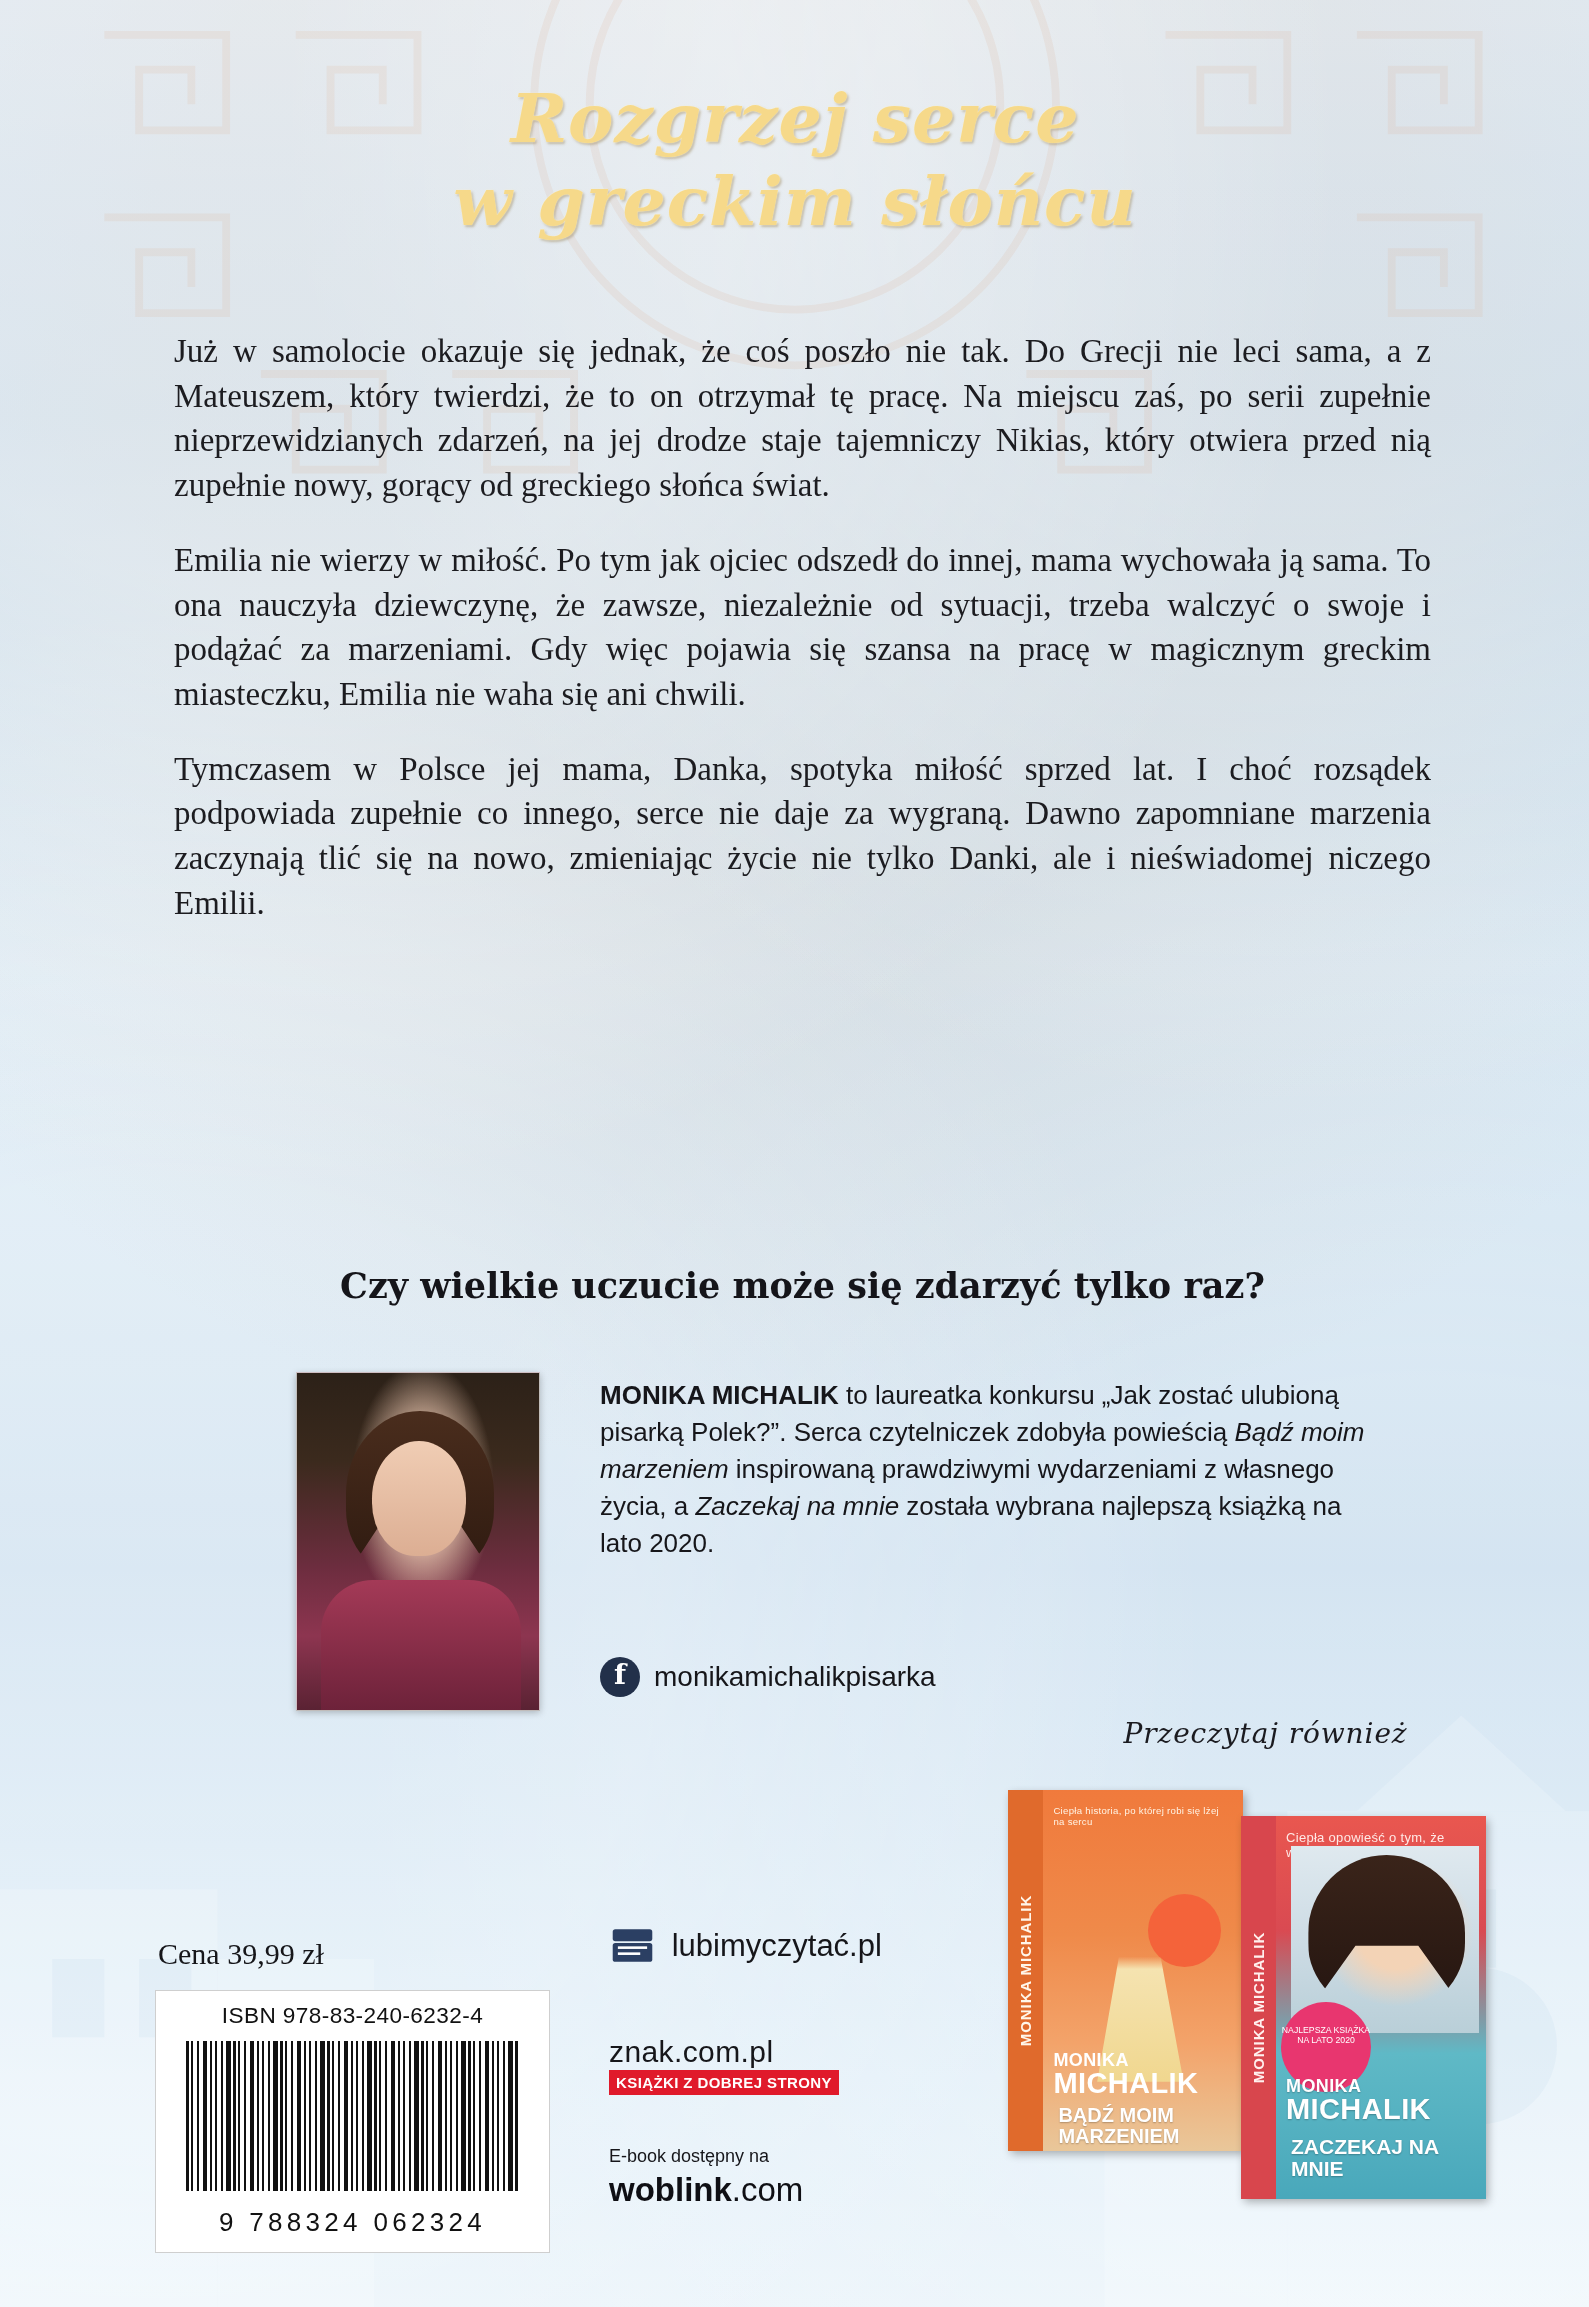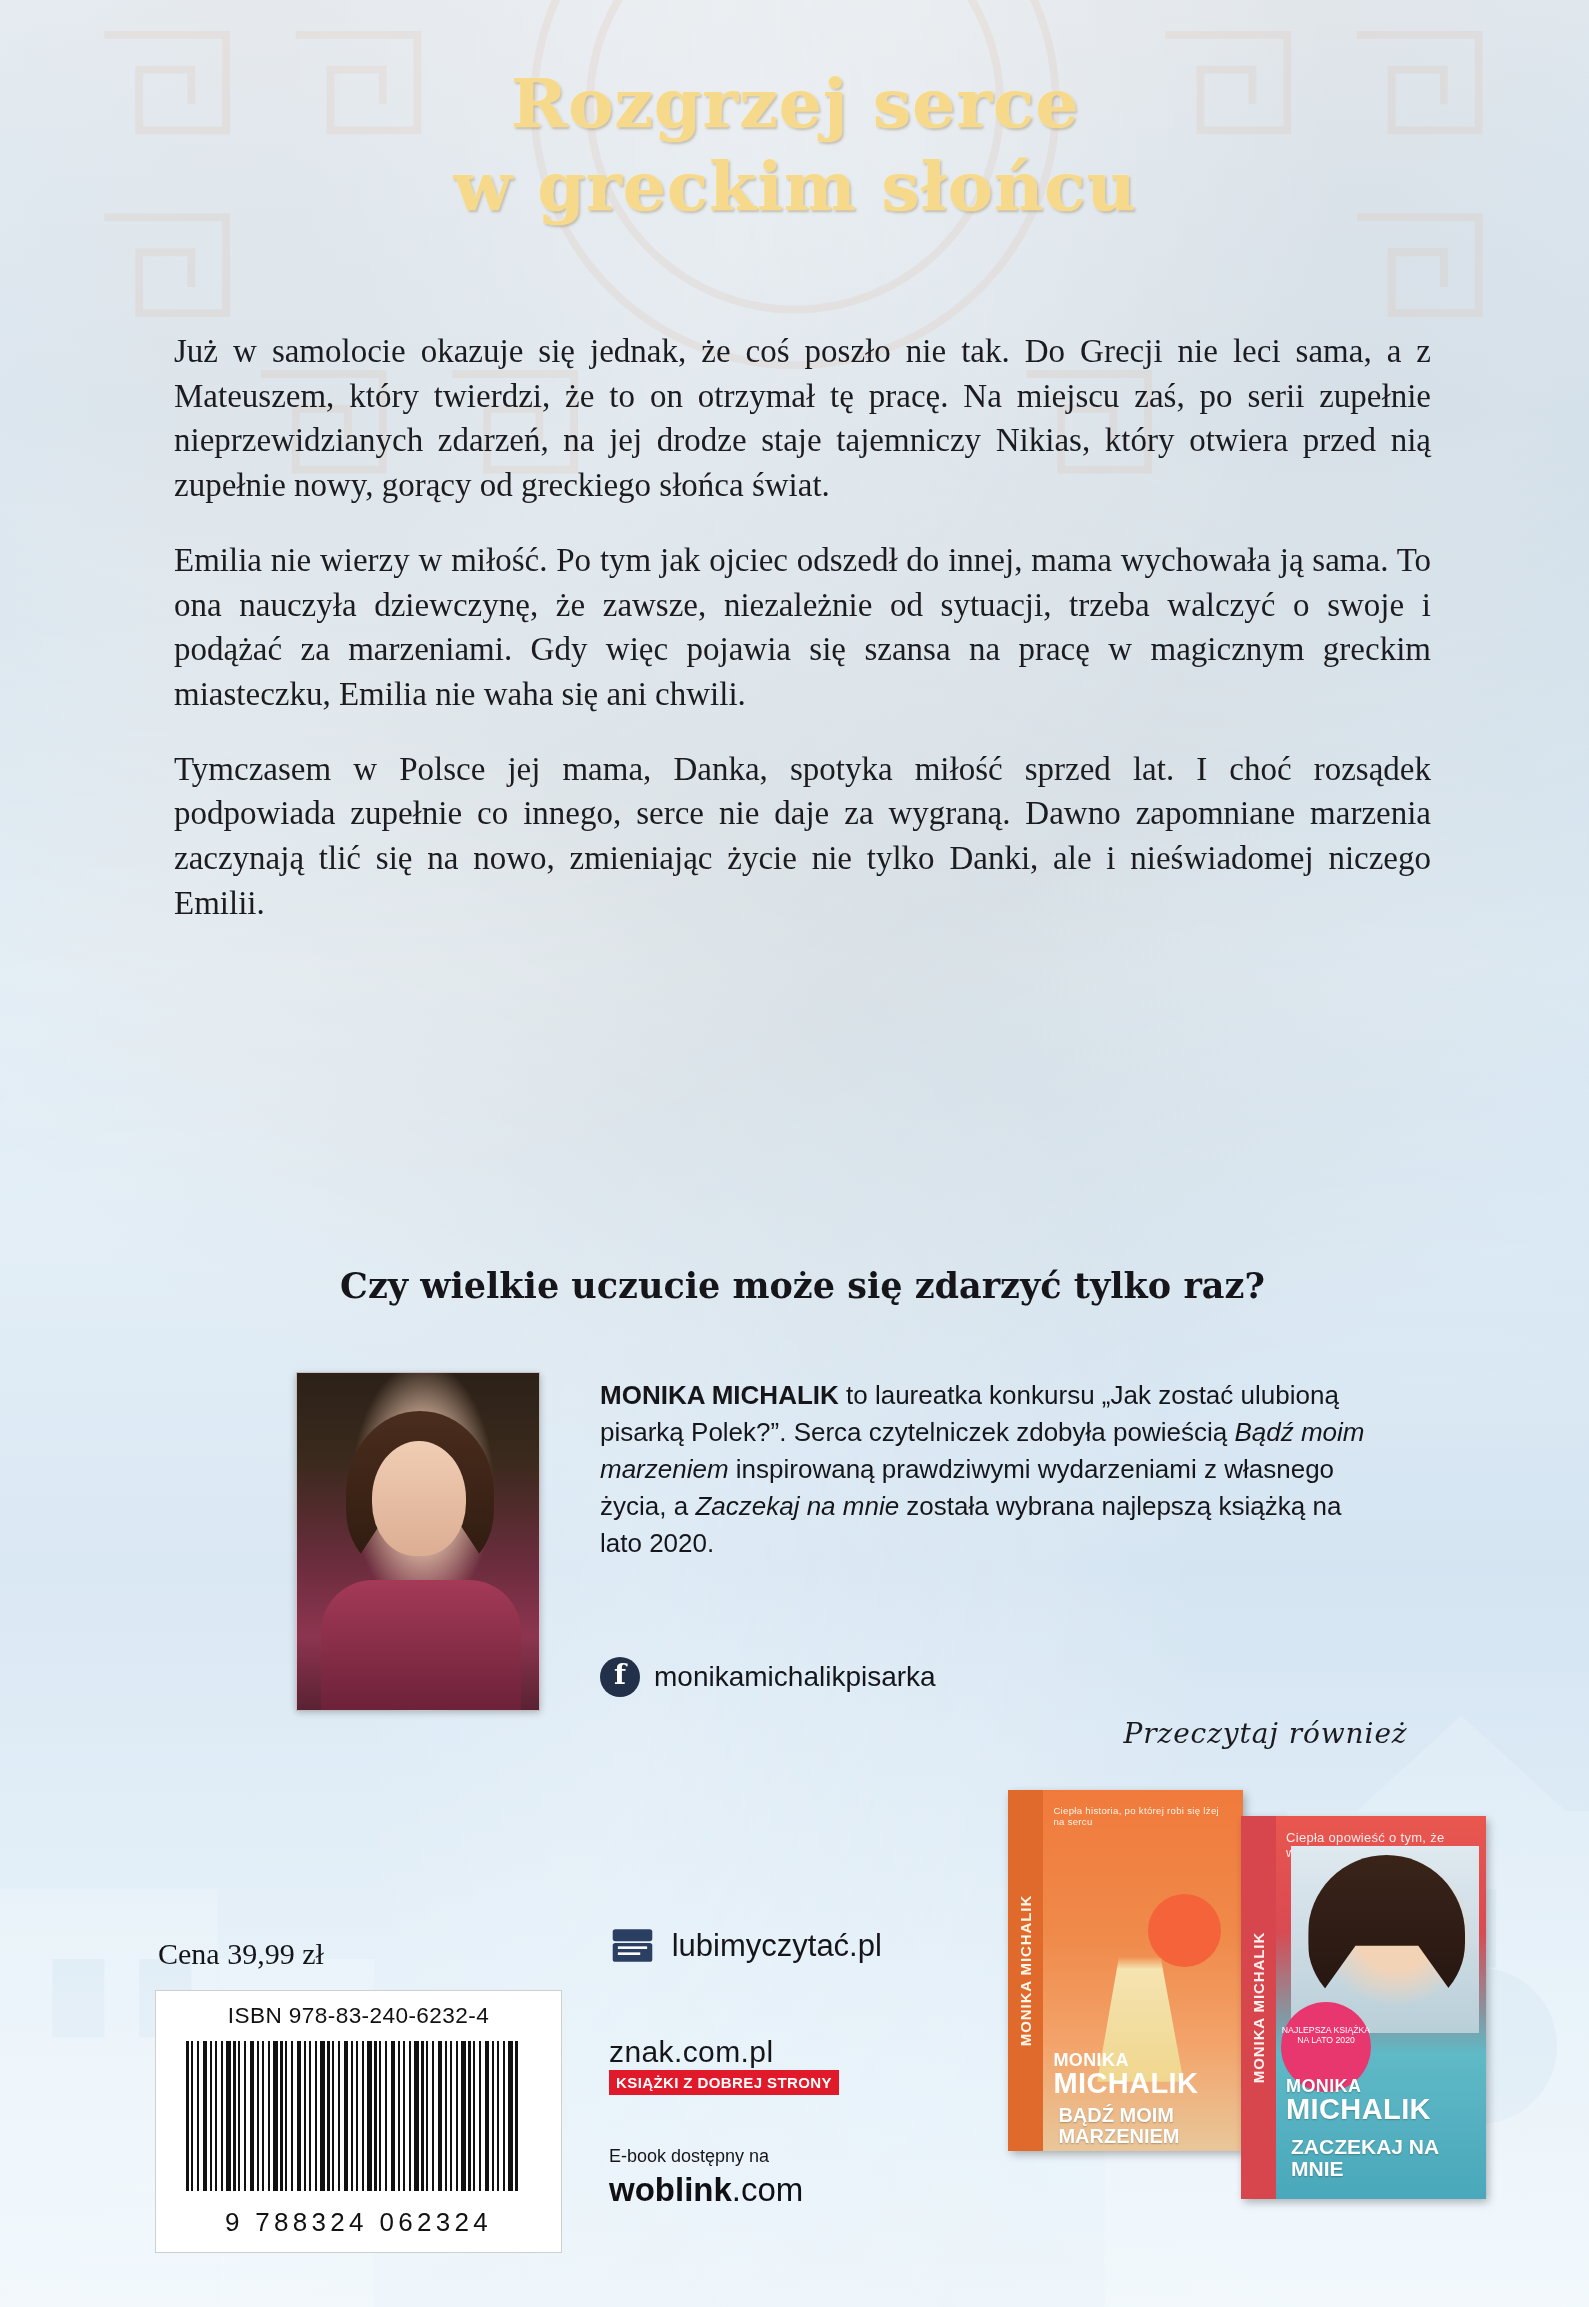--- a/index.html
+++ b/index.html
@@ -54,24 +54,25 @@
     width: 100%;
     height: 870px;
     opacity: 0.30;
     pointer-events: none;
   }
 
   
   .title {
     position: absolute;
     left: 0;
-    top: 62px;
+    top: 77px;
     width: 100%;
     text-align: center;
     font-family: "DejaVu Serif", serif;
+    font-style: italic;
     font-weight: 700;
     font-size: 68px;
     line-height: 1.22;
     color: #f6d98a;
     text-shadow:
       0 0 1.7px rgba(255,245,210,0.95),
       1.7px 1.7px 2.6px rgba(120,90,30,0.35);
     letter-spacing: 0.9px;
   }
   .title .l2 { display:block; }
@@ -312,21 +313,20 @@
     color: #16161a;
   }
   .barcode-box {
     position: absolute;
     left: 155px;
     top: 1990px;
     width: 393px;
     height: 261px;
     background: #fff;
     border: 0.9px solid #cfcfcf;
-    padding-left: 12px;
   }
   .isbn {
     position: absolute;
     left: 0; top: 12px; width: 100%;
     text-align: center;
     font-family: "Liberation Sans", sans-serif;
     font-size: 22.6px;
     letter-spacing: 0.4px;
     color: #111;
   }

